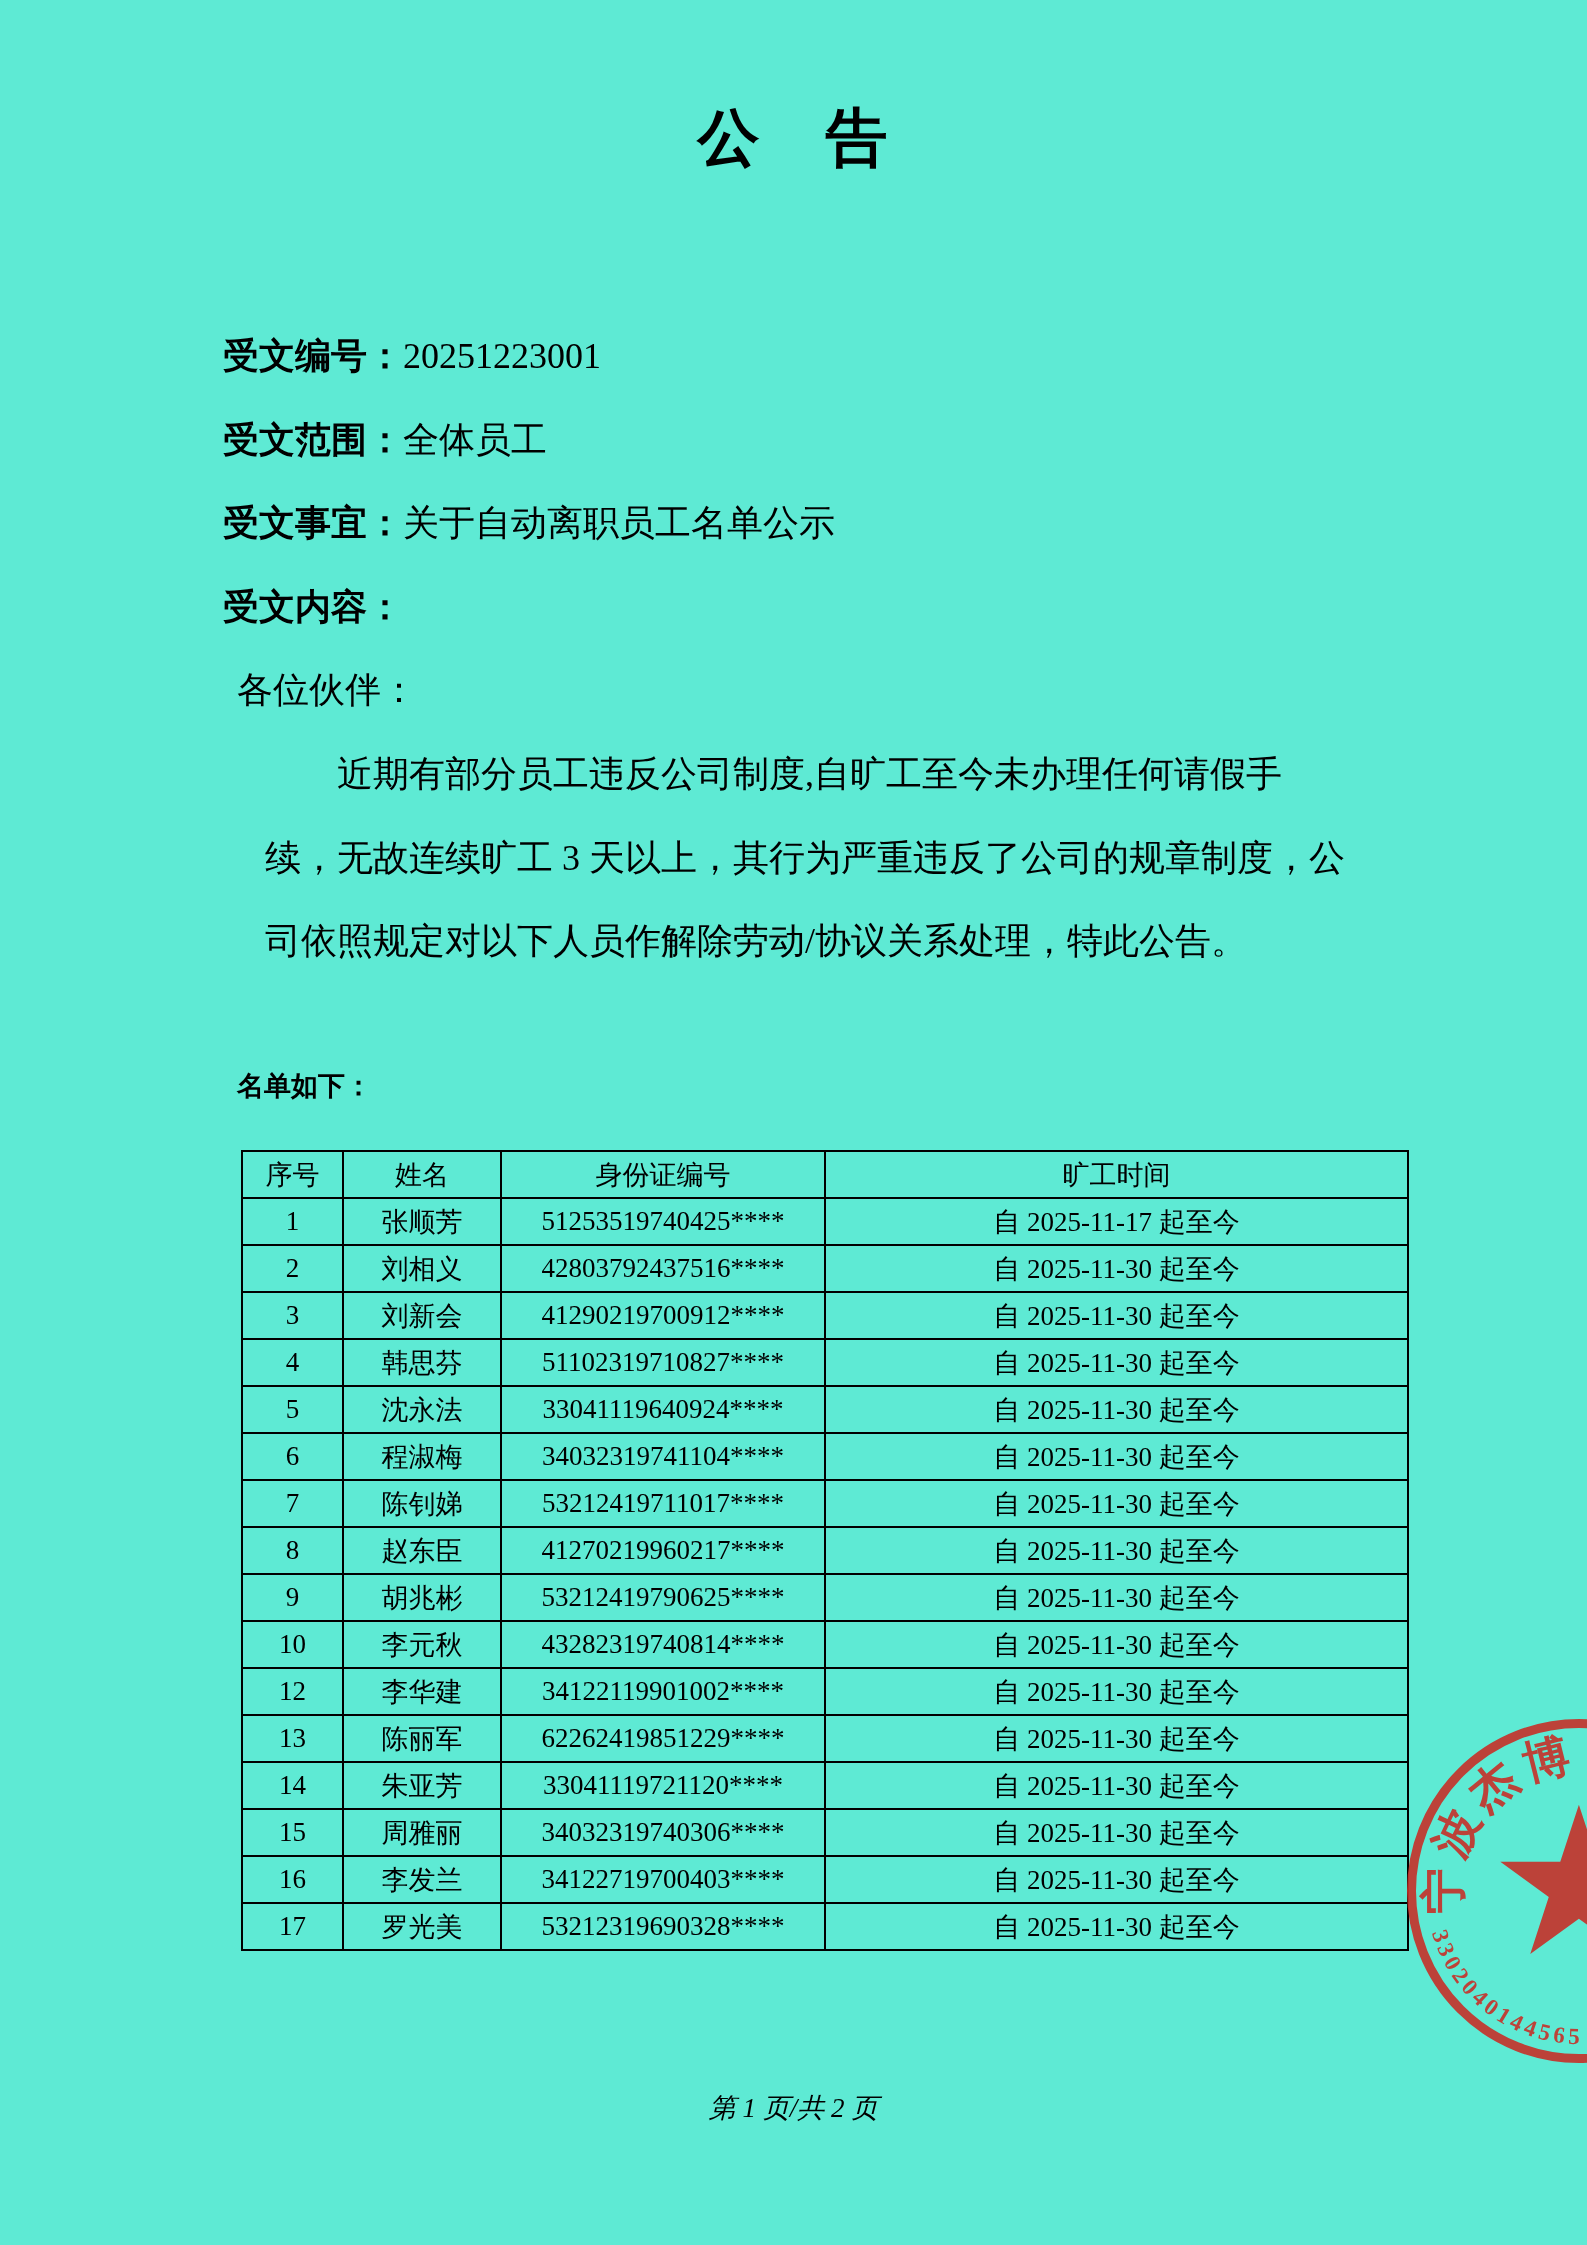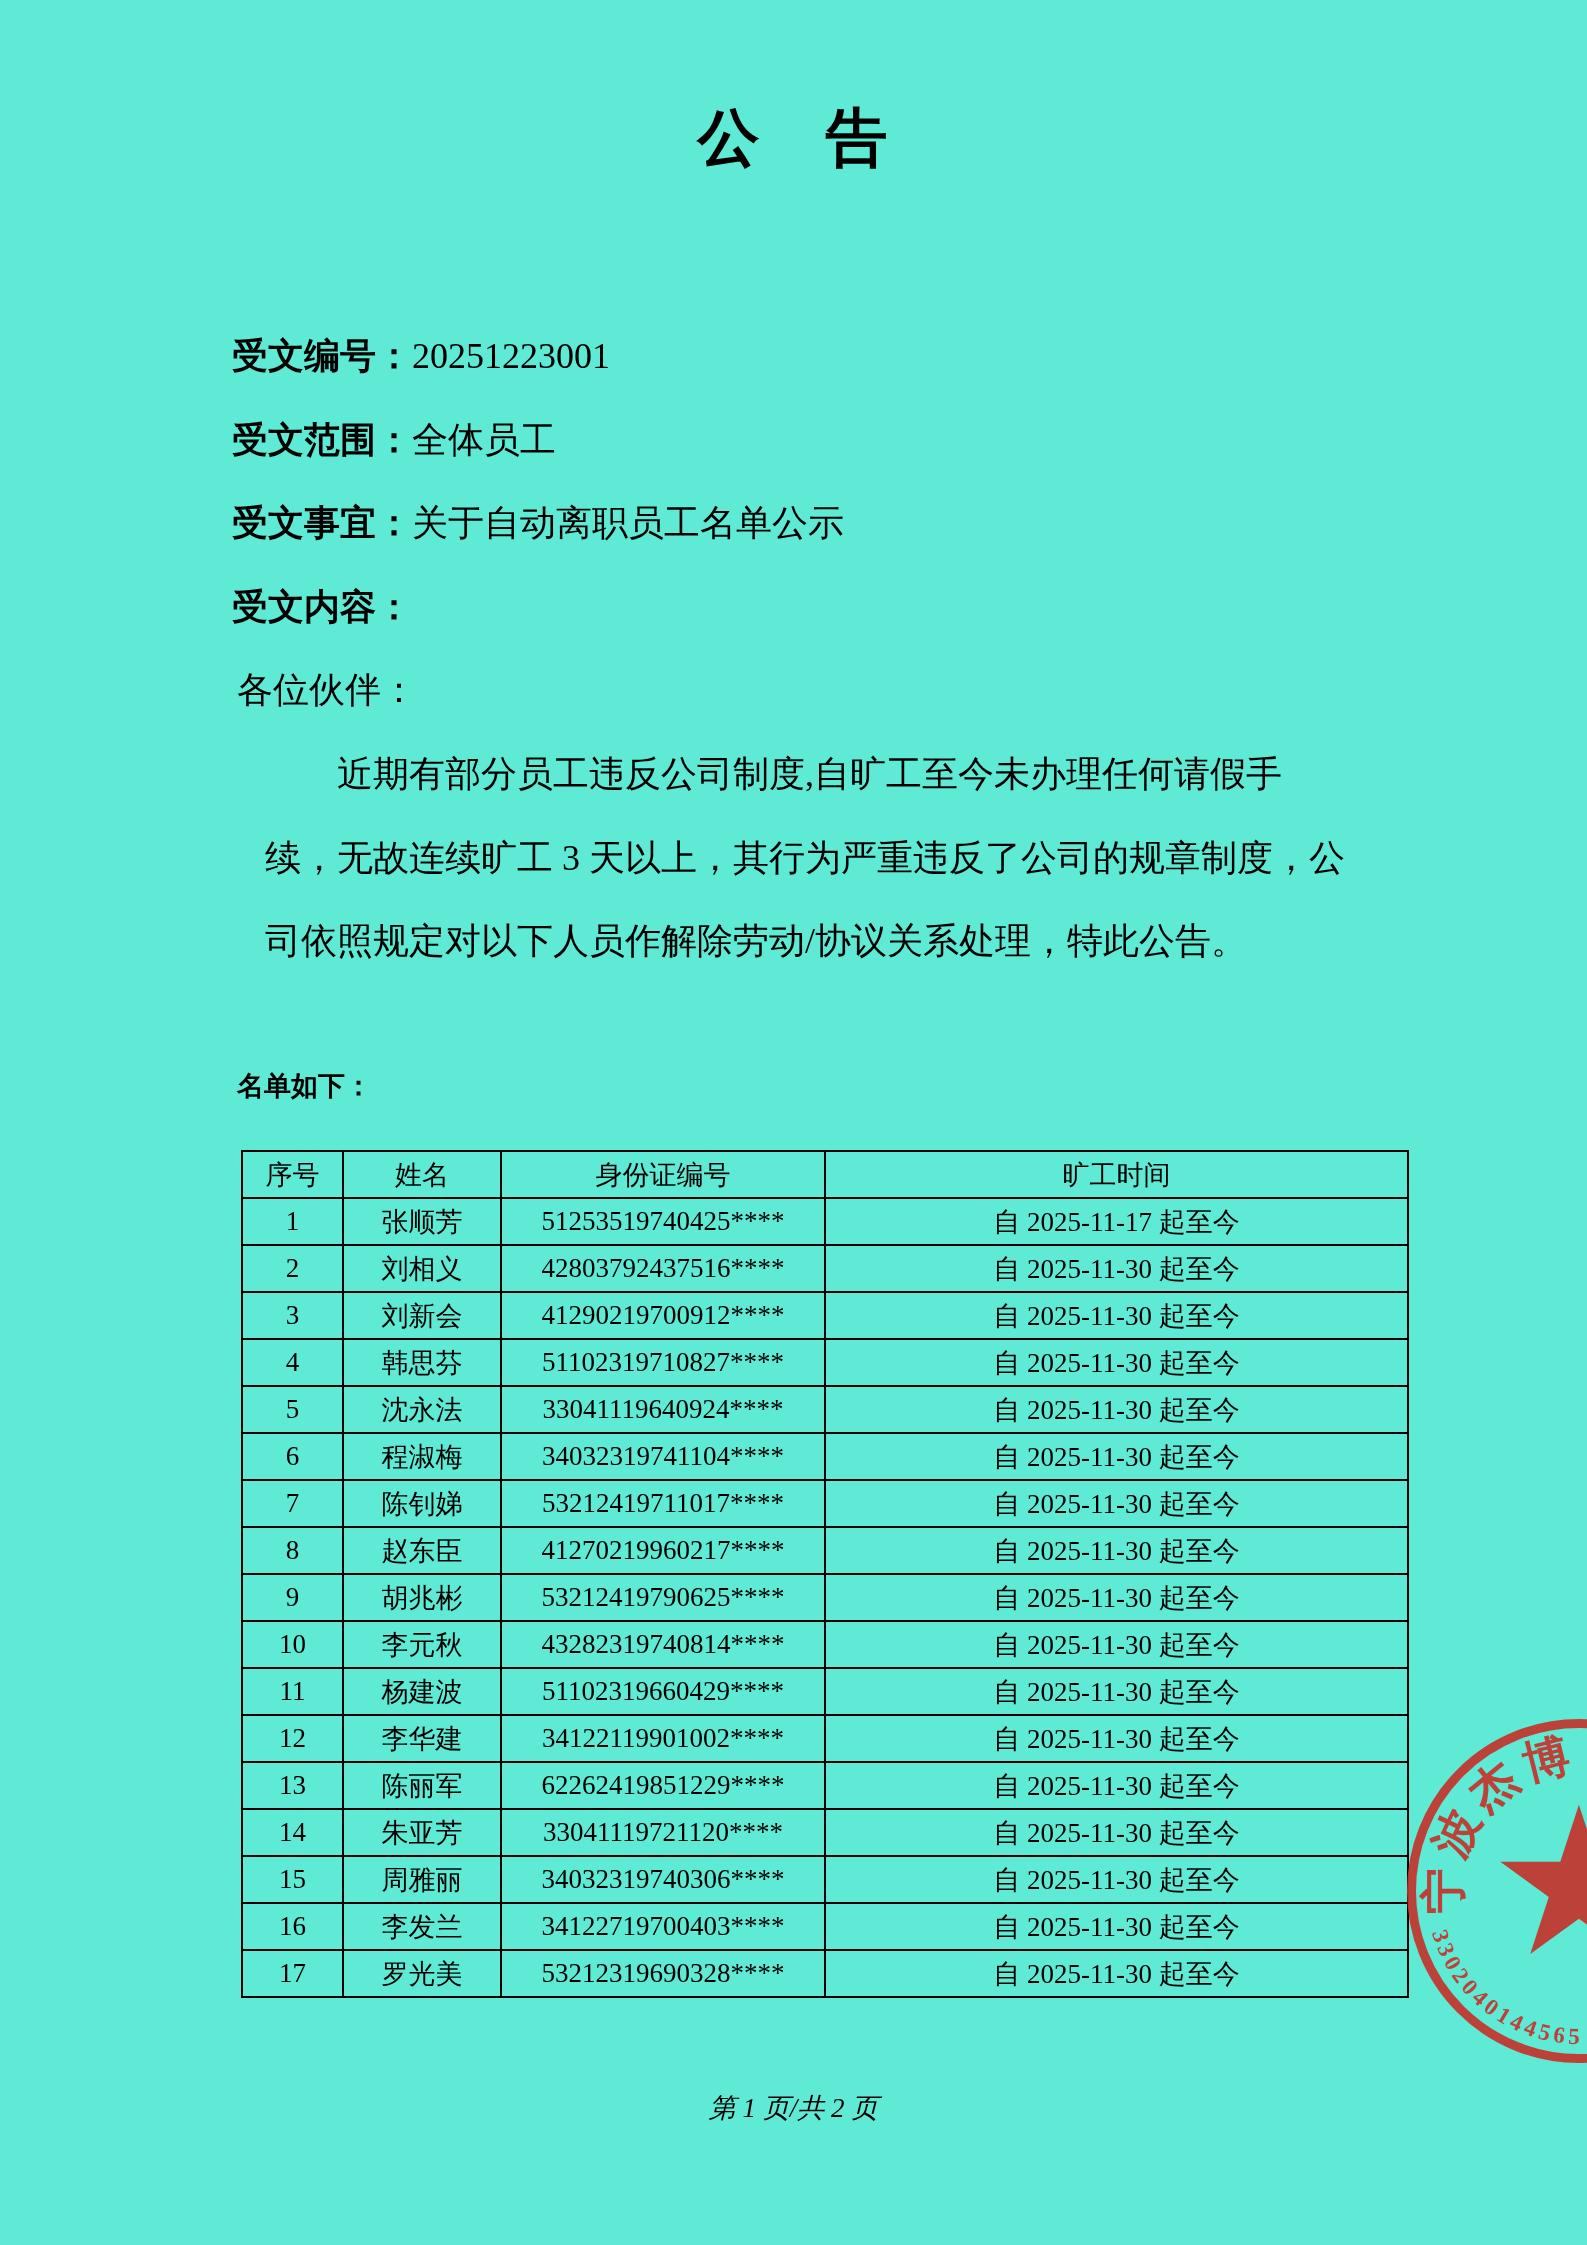--- a/index.html
+++ b/index.html
@@ -10,21 +10,21 @@
     overflow:hidden;
     font-family:"Liberation Serif","DejaVu Serif",serif;
     color:#000;
   }
   .doc-title{
     position:absolute;top:96px;left:0;width:100%;
     text-align:center;
     font-size:62px;font-weight:bold;
     letter-spacing:2px;
   }
-  .meta-row{position:absolute;left:232px;font-size:36px;white-space:nowrap;}
+  .meta-row{position:absolute;left:223px;font-size:36px;white-space:nowrap;}
   .meta-label{font-weight:bold;}
   .meta-value{font-weight:normal;}
   .salutation{position:absolute;left:237px;font-size:36px;}
   .para-line{position:absolute;left:237px;width:1180px;font-size:36px;white-space:nowrap;margin-left:28px;}
   .indent{padding-left:72px;}
   .list-label{position:absolute;left:237px;top:1068px;font-size:27px;font-weight:bold;}
   table.emp{
     position:absolute;left:241px;top:1128px;
     border-collapse:collapse;table-layout:fixed;
     width:1166px;
@@ -166,26 +166,20 @@
         <tr>
           <td>9</td>
           <td>胡兆彬</td>
           <td>53212419790625****</td>
           <td>自 2025-11-30 起至今</td>
         </tr>
         <tr>
           <td>10</td>
           <td>李元秋</td>
           <td>43282319740814****</td>
-          <td>自 2025-11-30 起至今</td>
-        </tr>
-        <tr>
-          <td>11</td>
-          <td>杨建波</td>
-          <td>51102319660429****</td>
           <td>自 2025-11-30 起至今</td>
         </tr>
         <tr>
           <td>12</td>
           <td>李华建</td>
           <td>34122119901002****</td>
           <td>自 2025-11-30 起至今</td>
         </tr>
         <tr>
           <td>13</td>

